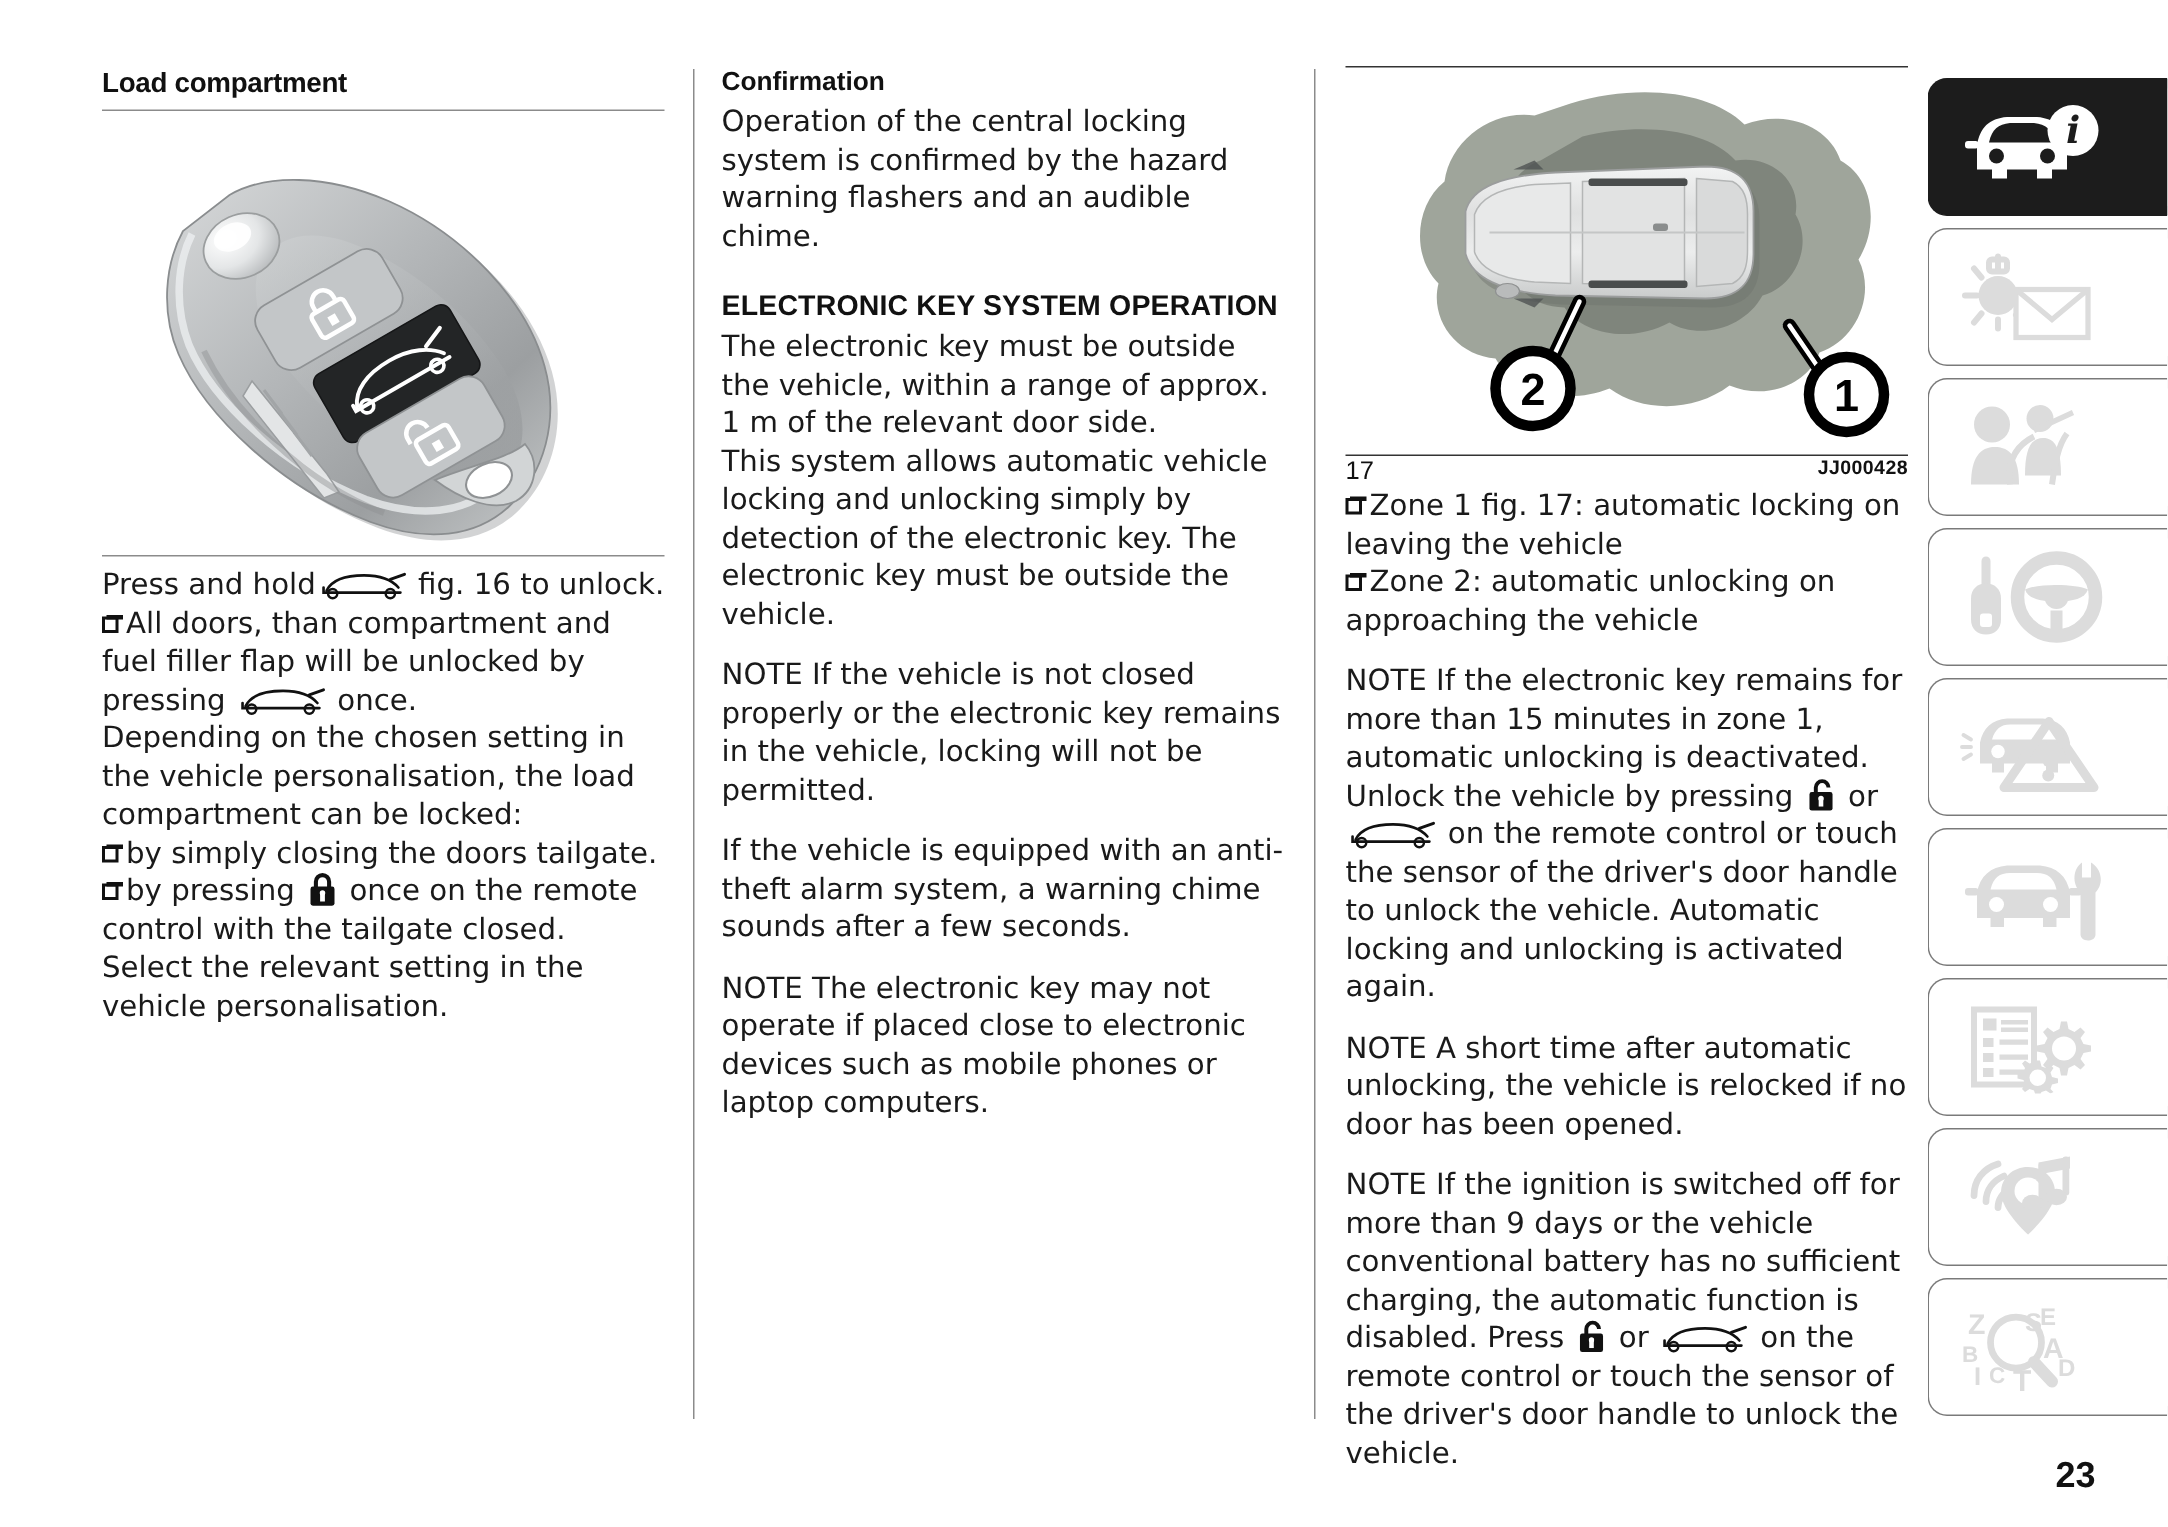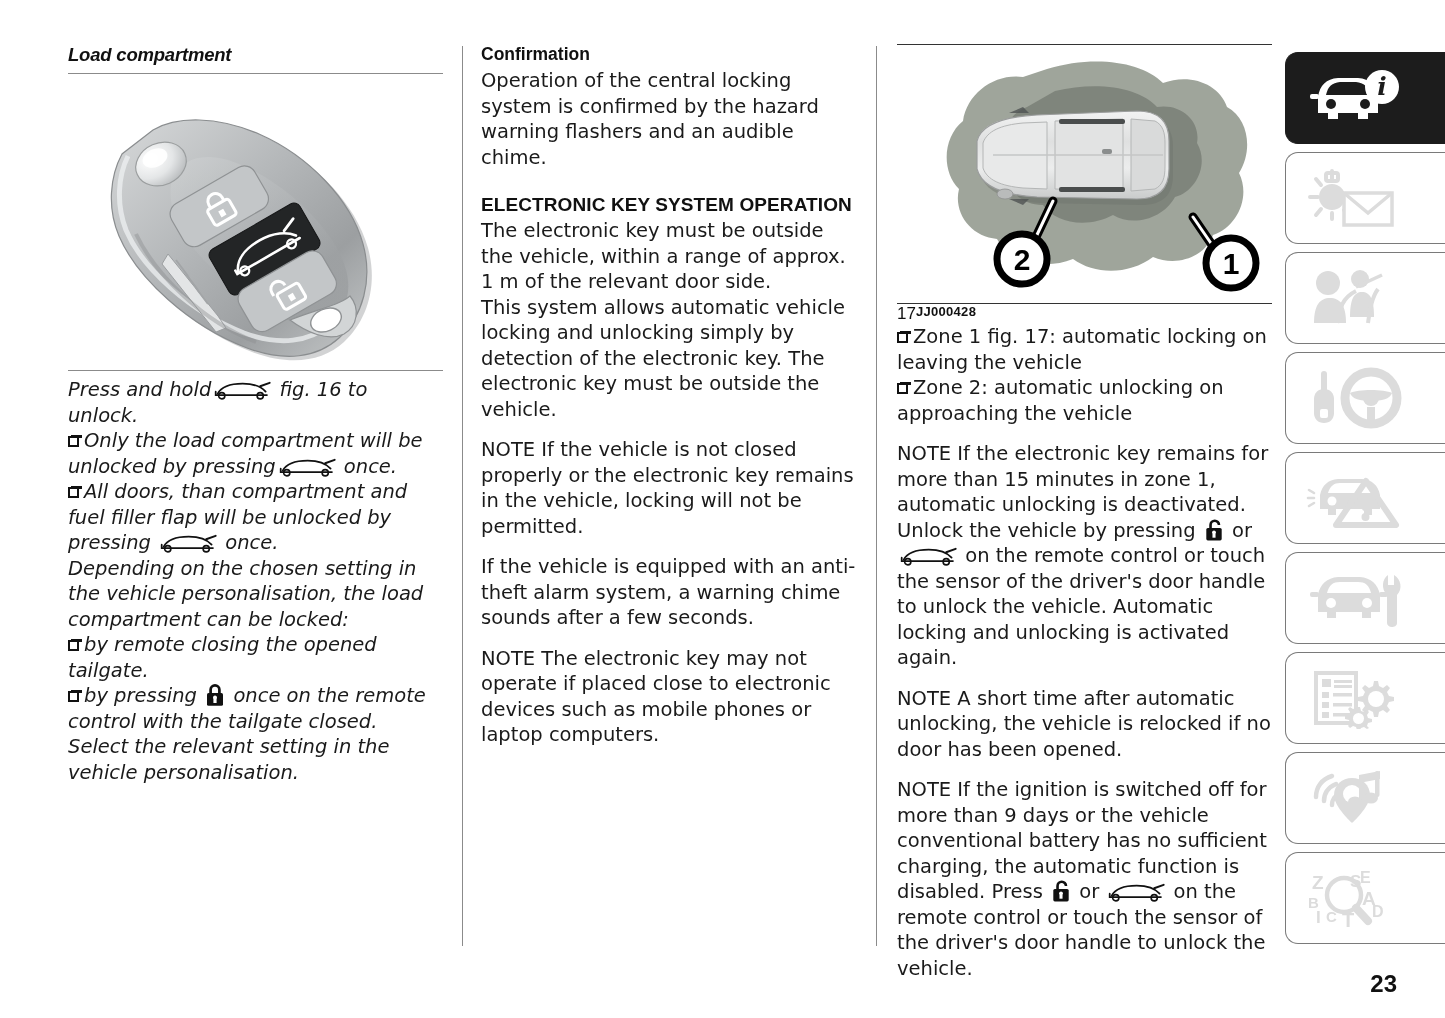--- a/index.html
+++ b/index.html
@@ -10,21 +10,21 @@
     font-family:"DejaVu Sans", sans-serif;
     color:#1a1a1a;
     position:relative;
     overflow:hidden;
   }
 
   .page { position:absolute; inset:0; }
 
   
   .col { position:absolute; top:44px; width:375px; }
-  .col-1 { left:68px;font-style:italic; }
+  .col-1 { left:68px; }
   .col-2 { left:481px; }
   .col-3 { left:897px; }
 
   .vrule { position:absolute; top:46px; width:1px; height:900px; background:#8b8b8b; }
   .vrule-a { left:462px; }
   .vrule-b { left:876px; }
 
   h2.sec-head {
     font-family:"Liberation Sans", sans-serif;
     font-size:18.5px; font-weight:bold; letter-spacing:-0.2px;
@@ -58,21 +58,21 @@
   .sq::after{
     content:""; position:absolute; left:1px; top:-3px;
     width:11px;height:3px;background:#111;
   }
 
   
   .ico { display:inline-block; vertical-align:-3px; }
   .ico-car  { width:58px; height:20px; vertical-align:-5px; margin:0 2px; }
   .ico-lock { width:20px; height:24px; vertical-align:-5px; margin:0 2px; }
   .fig16 { width:375px; height:290px; position:relative; }
-  .figcap { display:flex; align-items:flex-start;
+  .figcap { display:flex; justify-content:space-between; align-items:flex-start;
             font-family:"Liberation Sans", sans-serif; }
   .fignum { font-size:17px; color:#111; }
   .figcode { font-size:13px; font-weight:bold; letter-spacing:0.3px; color:#111; }
 
   
   .fig17 { width:375px; height:250px; position:relative; }
 
   
   .rail { position:absolute; right:0px; top:52px; width:160px; }
   .tab {
@@ -204,39 +204,32 @@
 
     <p><span>Press and hold</span><svg class="ico ico-car" viewBox="0 0 86 26">
           <path d="M 7 17 C 12 7 26 2 44 2 C 60 2 72 7 78 14" fill="none" stroke="#111" stroke-width="2.6" stroke-linecap="round"></path>
           <path d="M 4 14 L 4 19 L 80 19" fill="none" stroke="#111" stroke-width="2.6" stroke-linecap="round"></path>
           <path d="M 70 6 L 84 1" fill="none" stroke="#111" stroke-width="3" stroke-linecap="round"></path>
           <circle cx="13" cy="20" r="4.6" fill="none" stroke="#111" stroke-width="2.4"></circle>
           <circle cx="70" cy="20" r="4.6" fill="none" stroke="#111" stroke-width="2.4"></circle>
         </svg> <span>fig. 16 to unlock.</span></p>
 
 
-    <div class="bullet-row"><span class="sq"></span><span>Only the load compartment will be unlocked by pressing</span><svg class="ico ico-car" viewBox="0 0 86 26">
-          <path d="M 7 17 C 12 7 26 2 44 2 C 60 2 72 7 78 14" fill="none" stroke="#111" stroke-width="2.6" stroke-linecap="round"></path>
-          <path d="M 4 14 L 4 19 L 80 19" fill="none" stroke="#111" stroke-width="2.6" stroke-linecap="round"></path>
-          <path d="M 70 6 L 84 1" fill="none" stroke="#111" stroke-width="3" stroke-linecap="round"></path>
-          <circle cx="13" cy="20" r="4.6" fill="none" stroke="#111" stroke-width="2.4"></circle>
-          <circle cx="70" cy="20" r="4.6" fill="none" stroke="#111" stroke-width="2.4"></circle>
-        </svg> <span>once.</span></div>
 
     <div class="bullet-row"><span class="sq"></span><span>All doors, than compartment and fuel filler flap will be unlocked by pressing</span> <svg class="ico ico-car" viewBox="0 0 86 26">
           <path d="M 7 17 C 12 7 26 2 44 2 C 60 2 72 7 78 14" fill="none" stroke="#111" stroke-width="2.6" stroke-linecap="round"></path>
           <path d="M 4 14 L 4 19 L 80 19" fill="none" stroke="#111" stroke-width="2.6" stroke-linecap="round"></path>
           <path d="M 70 6 L 84 1" fill="none" stroke="#111" stroke-width="3" stroke-linecap="round"></path>
           <circle cx="13" cy="20" r="4.6" fill="none" stroke="#111" stroke-width="2.4"></circle>
           <circle cx="70" cy="20" r="4.6" fill="none" stroke="#111" stroke-width="2.4"></circle>
         </svg> <span>once.</span></div>
 
     <p>Depending on the chosen setting in the vehicle personalisation, the load compartment can be locked:</p>
 
-    <div class="bullet-row"><span class="sq"></span><span>by remote closing the opened tailgate.</span></div>
+    <div class="bullet-row"><span class="sq"></span><span>by simply closing the doors tailgate.</span></div>
 
     <div class="bullet-row"><span class="sq"></span><span>by pressing</span> <svg class="ico ico-lock" viewBox="0 0 24 30">
           <path d="M 6.5 13 L 6.5 8.5 A 5.5 5.5 0 0 1 17.5 8.5 L 17.5 13" fill="none" stroke="#111" stroke-width="3.4"></path>
           <rect x="2" y="12.5" width="20" height="16" rx="2" fill="#111"></rect>
           <rect x="10" y="17" width="4" height="8" fill="#fff"></rect>
           <circle cx="12" cy="18" r="2.3" fill="#fff"></circle>
         </svg> <span>once on the remote control with the tailgate closed.</span></div>
 
     <p>Select the relevant setting in the vehicle personalisation.</p>
   </div>

